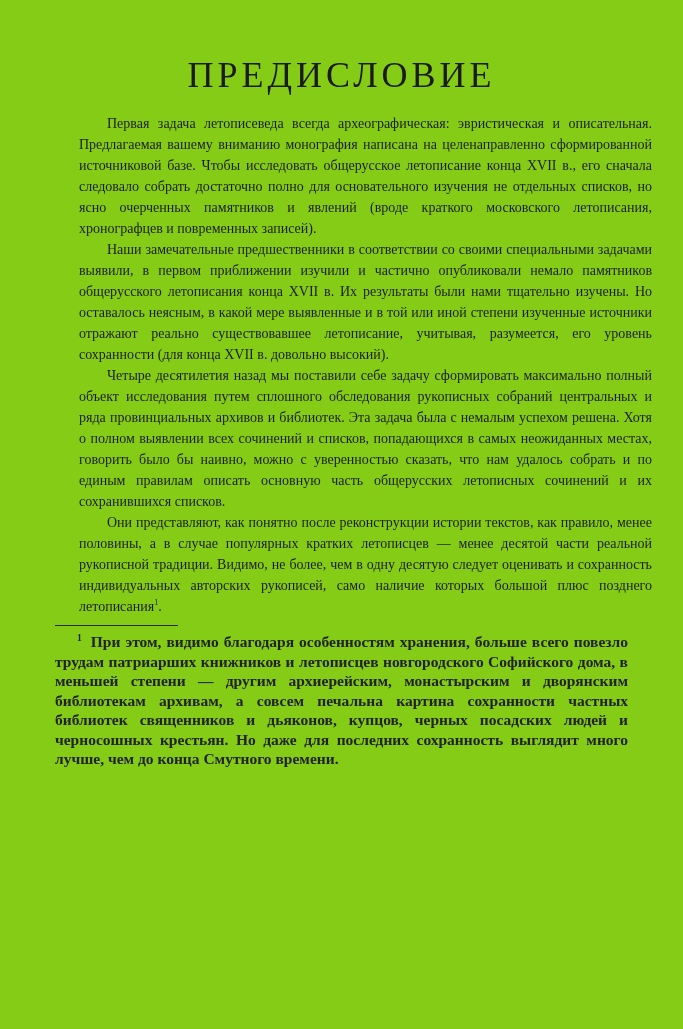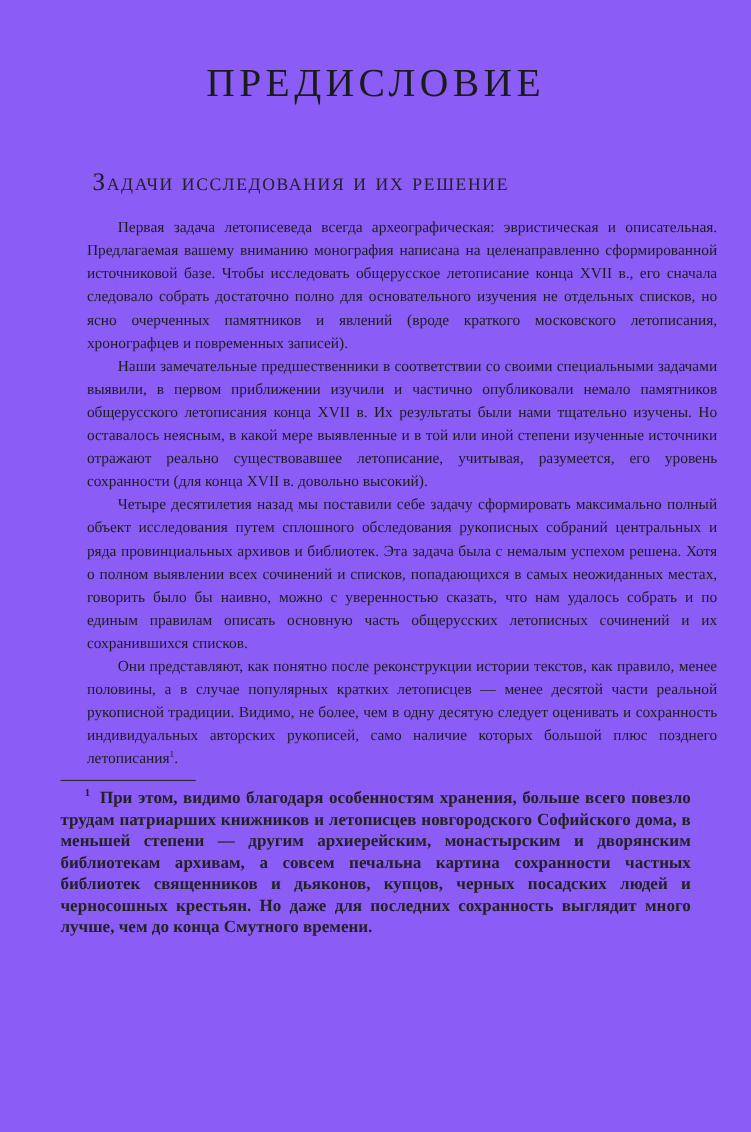--- a/index.html
+++ b/index.html
@@ -5,21 +5,21 @@
   html, body {
     margin: 0;
     padding: 0;
     background: #e8e8e8;
   }
   .page {
     position: relative;
     width: 683px;
     height: 1029px;
     margin: 0 auto;
-    background: #8b5cf6;
+    background: #84cc16;
     color: #1d1d1d;
     font-family: "Liberation Serif", "DejaVu Serif", serif;
     overflow: hidden;
     box-sizing: border-box;
   }
   .title {
     margin: 56px 0 0 0;
     text-align: center;
     font-size: 36px;
     line-height: 38px;
@@ -80,21 +80,20 @@
     margin-right: 9px;
   }
 </style>
 </head>
 <body>
 
 <div class="page">
 
   <h1 class="title">ПРЕДИСЛОВИЕ</h1>
 
-  <h2 class="section-heading">Задачи исследования и их решение</h2>
 
   <div class="body-text">
     <p>Первая задача летописеведа всегда археографическая: эвристическая и описательная. Предлагаемая вашему вниманию монография написана на целенаправленно сформированной источниковой базе. Чтобы исследовать общерусское летописание конца XVII в., его сначала следовало собрать достаточно полно для основательного изучения не отдельных списков, но ясно очерченных памятников и явлений (вроде краткого московского летописания, хронографцев и повременных записей).</p>
     <p>Наши замечательные предшественники в соответствии со своими специальными задачами выявили, в первом приближении изучили и частично опубликовали немало памятников общерусского летописания конца XVII в. Их результаты были нами тщательно изучены. Но оставалось неясным, в какой мере выявленные и в той или иной степени изученные источники отражают реально существовавшее летописание, учитывая, разумеется, его уровень сохранности (для конца XVII в. довольно высокий).</p>
     <p>Четыре десятилетия назад мы поставили себе задачу сформировать максимально полный объект исследования путем сплошного обследования рукописных собраний центральных и ряда провинциальных архивов и библиотек. Эта задача была с немалым успехом решена. Хотя о полном выявлении всех сочинений и списков, попадающихся в самых неожиданных местах, говорить было бы наивно, можно с уверенностью сказать, что нам удалось собрать и по единым правилам описать основную часть общерусских летописных сочинений и их сохранившихся списков.</p>
     <p><span>Они представляют, как понятно после реконструкции истории текстов, как правило, менее половины, а в случае популярных кратких летописцев — менее десятой части реальной рукописной традиции. Видимо, не более, чем в одну десятую следует оценивать и сохранность индивидуальных авторских рукописей, само наличие которых большой плюс позднего летописания</span><sup class="fn-ref">1</sup><span>.</span></p>
   </div>
 
   <div class="footnote-rule"></div>
 

